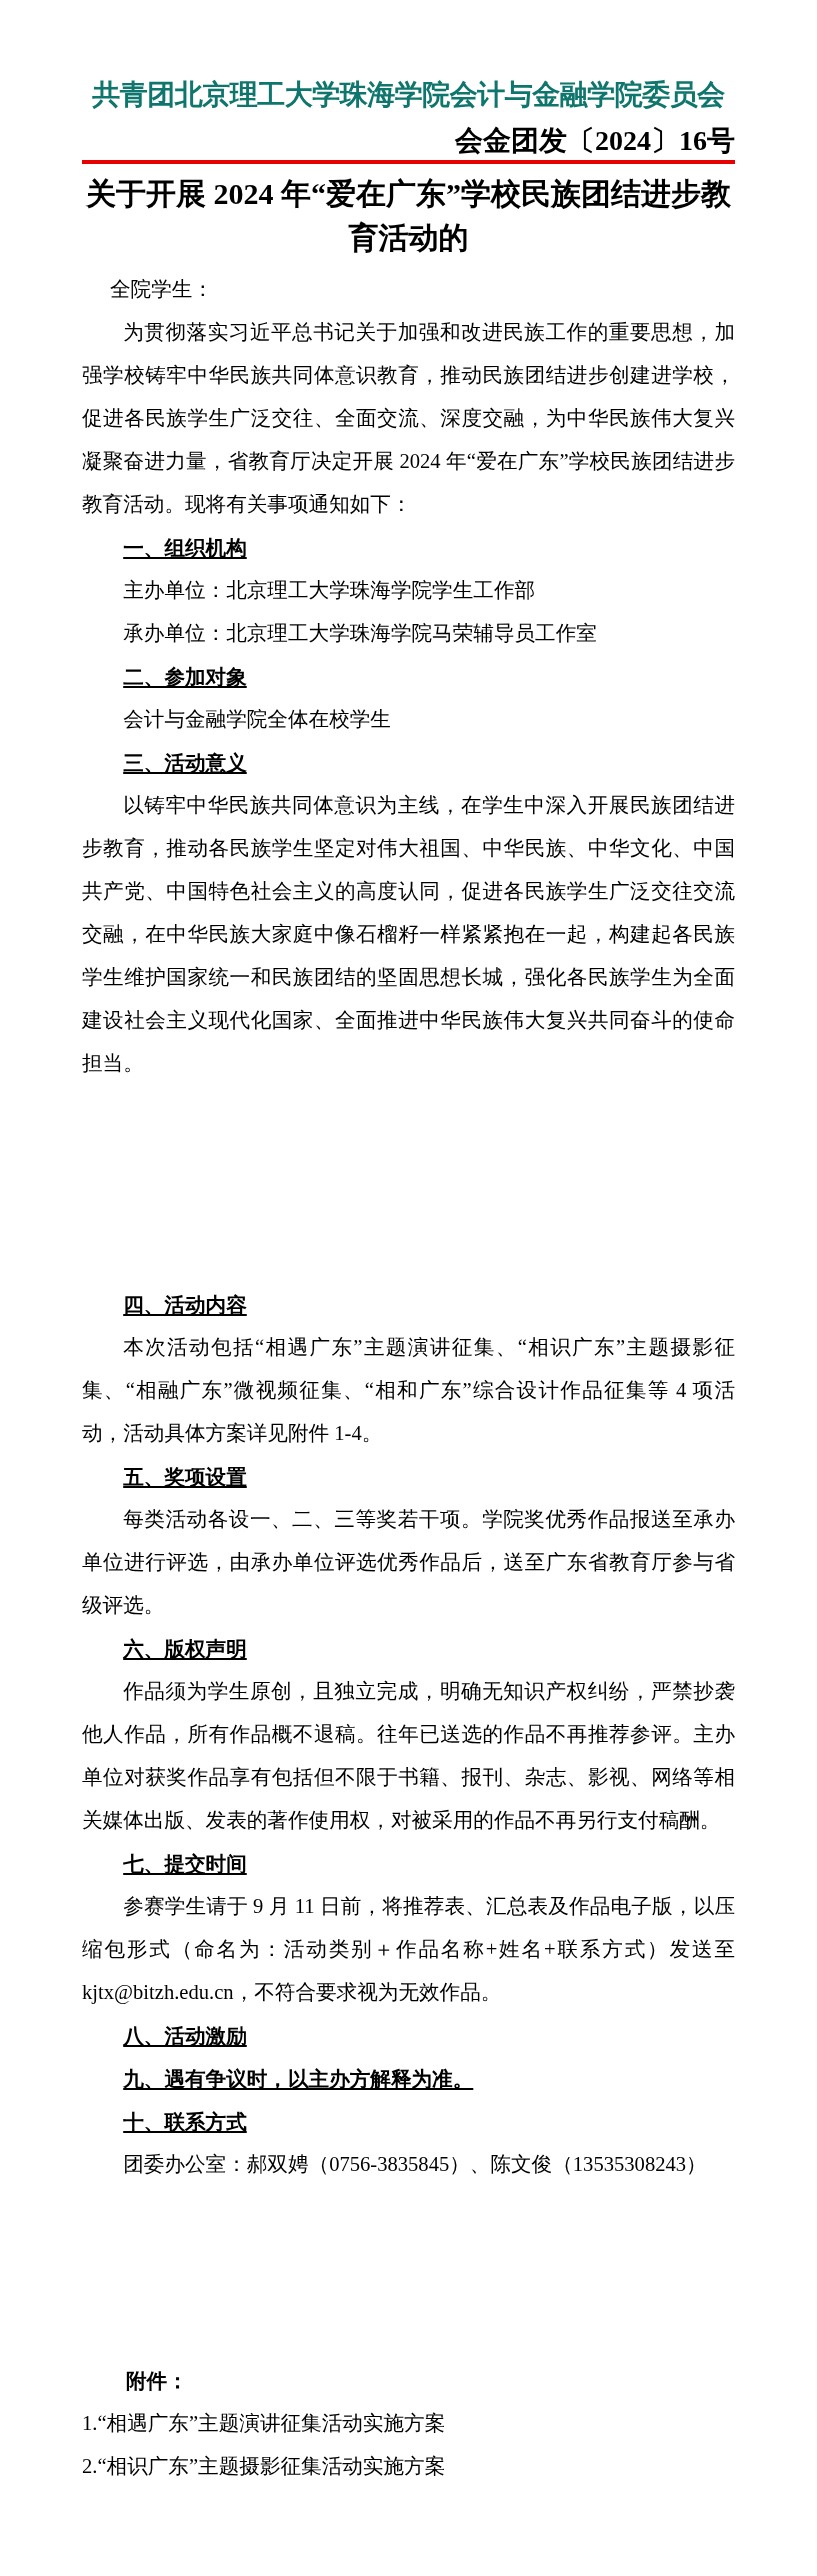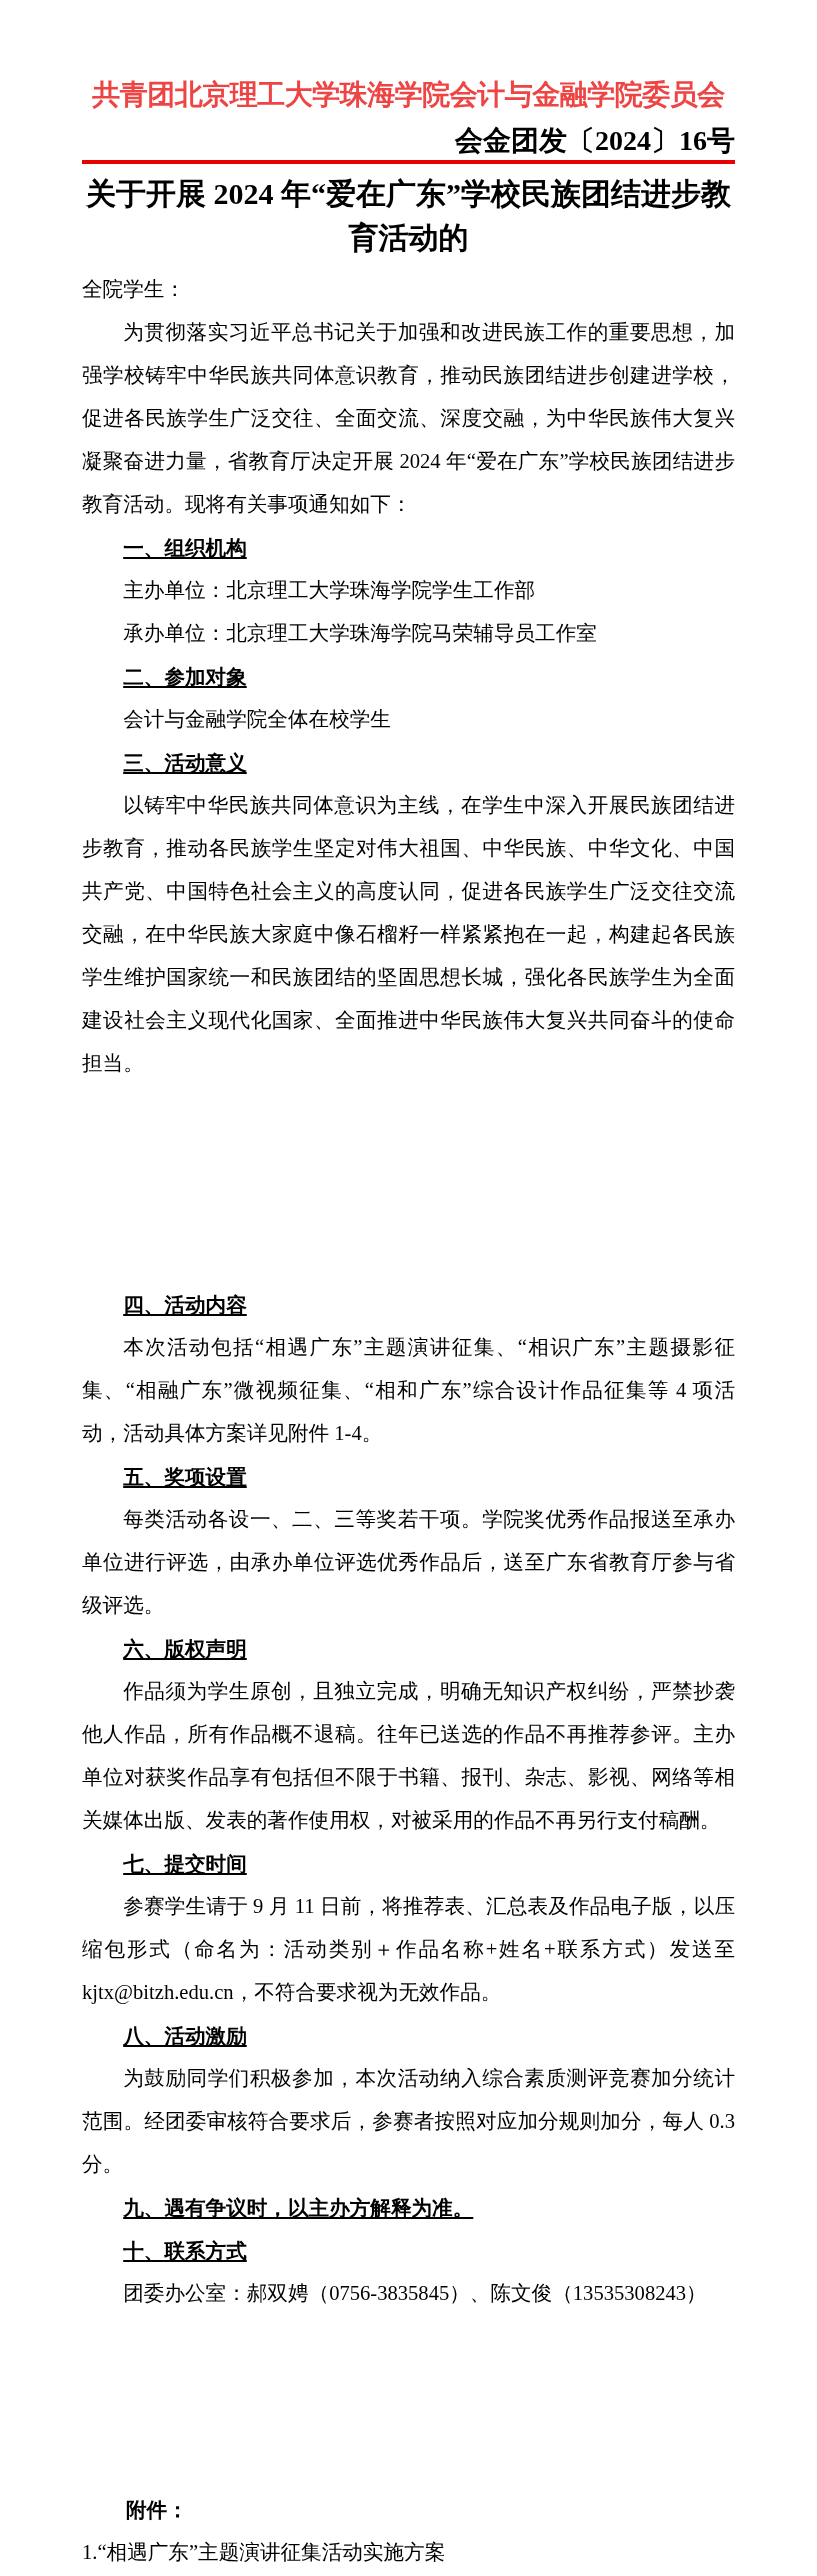--- a/index.html
+++ b/index.html
@@ -11,21 +11,21 @@
     box-sizing: border-box;
     padding-top: 76px;
     font-family: "Liberation Serif", "DejaVu Serif", serif;
     color: #000000;
   }
   .content { padding: 0 82px; }
 
   
   .org-title {
     text-align: center;
-    color: #ef4444;
+    color: #0f766e;
     font-weight: 700;
     font-size: 28px;
     line-height: 38px;
     letter-spacing: -0.5px;
     font-family: "Liberation Serif", "DejaVu Serif", serif;
   }
   .doc-number {
     text-align: right;
     font-weight: 700;
     font-size: 28px;
@@ -43,21 +43,21 @@
     text-align: center;
     font-weight: 700;
     font-size: 30px;
     line-height: 44px;
     margin-top: 8.2px;
     font-family: "Liberation Serif", "DejaVu Serif", serif;
   }
 
   
   .body-text { font-size: 20.6px; line-height: 43px; text-align: justify; }
-  .salutation { margin-top: 8.2px; }
+  .salutation { margin-top: 8.2px; margin-left: 28px; }
   p { margin: 0; }
   .indent { text-indent: 2em; }
   .heading {
     font-weight: 700;
     text-indent: 2em;
     font-family: "Liberation Sans", "DejaVu Sans", sans-serif;
     font-size: 20.6px;
     line-height: 43px;
     margin: 0;
     text-decoration: underline;
@@ -110,21 +110,20 @@
       <p class="heading">五、奖项设置</p>
       <p class="indent">每类活动各设一、二、三等奖若干项。学院奖优秀作品报送至承办单位进行评选，由承办单位评选优秀作品后，送至广东省教育厅参与省级评选。</p>
 
       <p class="heading">六、版权声明</p>
       <p class="indent">作品须为学生原创，且独立完成，明确无知识产权纠纷，严禁抄袭他人作品，所有作品概不退稿。往年已送选的作品不再推荐参评。主办单位对获奖作品享有包括但不限于书籍、报刊、杂志、影视、网络等相关媒体出版、发表的著作使用权，对被采用的作品不再另行支付稿酬。</p>
 
       <p class="heading">七、提交时间</p>
       <p class="indent">参赛学生请于 9 月 11 日前，将推荐表、汇总表及作品电子版，以压缩包形式（命名为：活动类别＋作品名称+姓名+联系方式）发送至 kjtx@bitzh.edu.cn，不符合要求视为无效作品。</p>
 
       <p class="heading">八、活动激励</p>
-      <p class="indent">为鼓励同学们积极参加，本次活动纳入综合素质测评竞赛加分统计范围。经团委审核符合要求后，参赛者按照对应加分规则加分，每人 0.3 分。</p>
 
       <p class="heading">九、遇有争议时，以主办方解释为准。</p>
 
       <p class="heading">十、联系方式</p>
       <p class="indent">团委办公室：郝双娉（0756-3835845）、陈文俊（13535308243）</p>
 
       <div class="gap-page3">
         <p class="attachments-label">附件：</p>
         <p class="attachment-item">1.“相遇广东”主题演讲征集活动实施方案</p>
         <p class="attachment-item">2.“相识广东”主题摄影征集活动实施方案</p>

